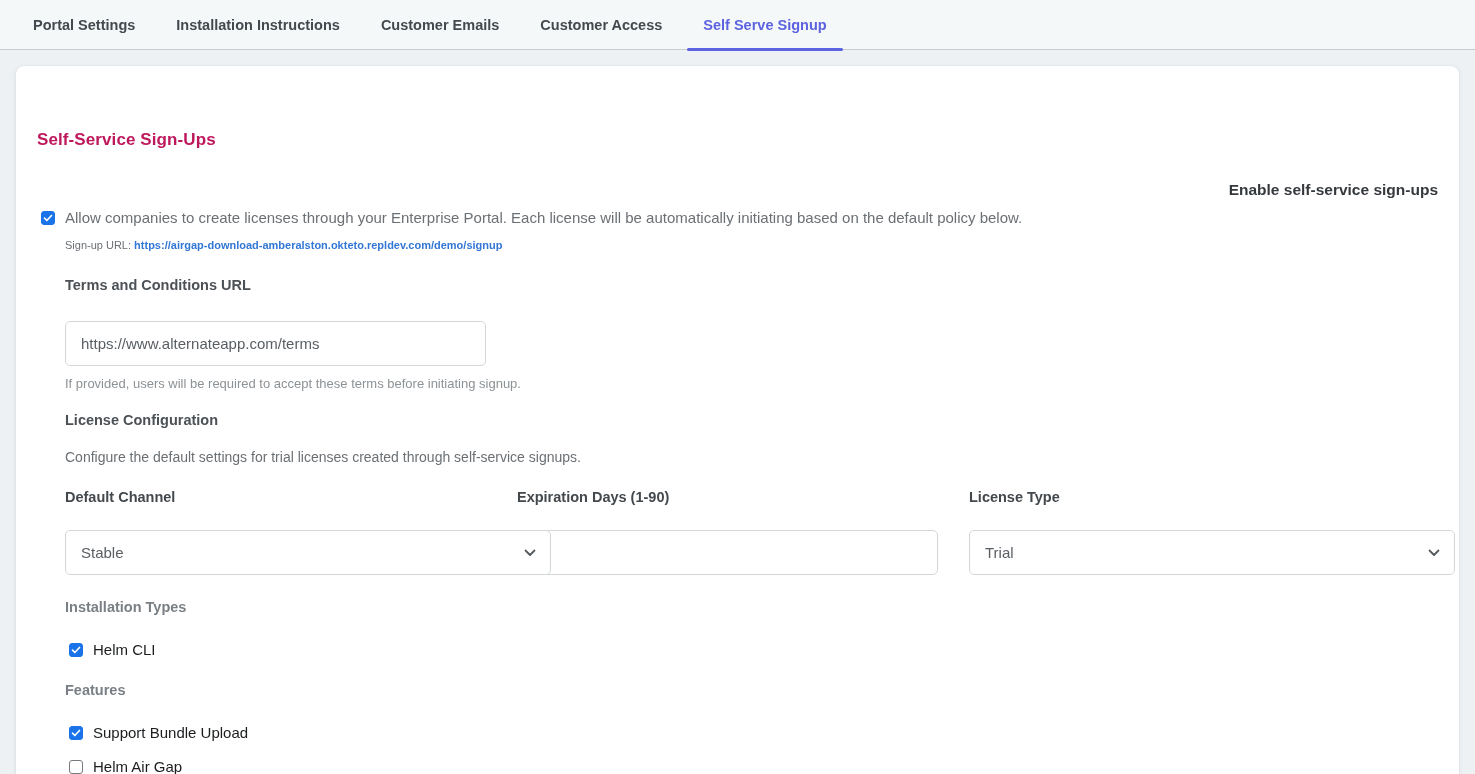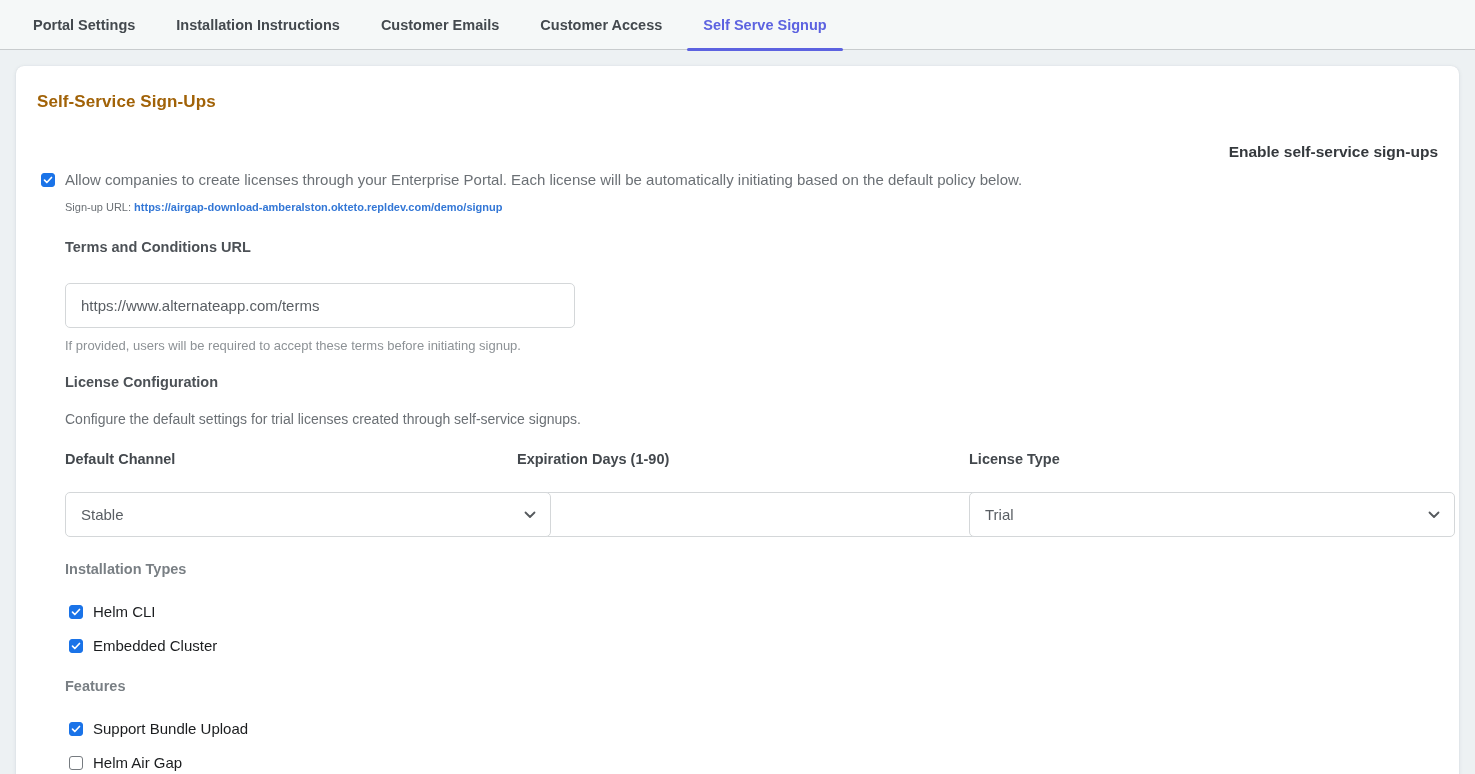--- a/index.html
+++ b/index.html
@@ -47,22 +47,23 @@
     background: #ffffff;
     border-radius: 8px;
     box-shadow: 0 1px 4px rgba(40,60,80,0.10), 0 0 1px rgba(40,60,80,0.12);
     height: 860px;
     padding: 26px 21px;
   }
 
   .page-title {
     font-size: 17px;
     font-weight: 600;
-    color: #a16207;
+    color: #be185d;
     letter-spacing: 0.1px;
+    margin-top: 38px;
   }
 
   
   .enable-block { margin-top: 31px; margin-left: 4px; }
   .enable-heading {
     font-size: 15.5px;
     font-weight: 700;
     color: #35393d;
     padding-left: 24px;
     margin-bottom: 11px;
@@ -109,21 +110,21 @@
 
   .field-label {
     font-size: 14.5px;
     font-weight: 700;
     color: #4c5156;
   }
   .terms-label { margin-top: 26px; }
 
   .text-input, .select-box {
     height: 45px;
-    width: 510px;
+    width: 421px;
     border: 1px solid #d4d7d9;
     border-radius: 5px;
     background: #ffffff;
     font-family: "Liberation Sans", "DejaVu Sans", sans-serif;
     font-size: 15px;
     color: #595e63;
     padding: 0 15px;
     outline: none;
   }
   .terms-input { margin-top: 28px; display: block; }
@@ -270,28 +271,20 @@
     <div class="group-label">Installation Types</div>
     <div class="rows-wrap">
       <div class="cbx-row">
         <span class="cbx checked">
           <svg viewBox="0 0 12 12">
               <path d="M1.8 6.2 L4.6 9 L10.2 3" stroke="#ffffff" stroke-width="2" fill="none" stroke-linecap="round" stroke-linejoin="round"></path>
             </svg>
         </span>
         <span class="cbx-row-label">Helm CLI</span>
       </div>
-      <div class="cbx-row">
-        <span class="cbx checked">
-          <svg viewBox="0 0 12 12">
-              <path d="M1.8 6.2 L4.6 9 L10.2 3" stroke="#ffffff" stroke-width="2" fill="none" stroke-linecap="round" stroke-linejoin="round"></path>
-            </svg>
-        </span>
-        <span class="cbx-row-label">Embedded Cluster</span>
-      </div>
     </div>
 
     <div class="group-label">Features</div>
     <div class="rows-wrap">
       <div class="cbx-row">
         <span class="cbx checked">
           <svg viewBox="0 0 12 12">
               <path d="M1.8 6.2 L4.6 9 L10.2 3" stroke="#ffffff" stroke-width="2" fill="none" stroke-linecap="round" stroke-linejoin="round"></path>
             </svg>
         </span>

